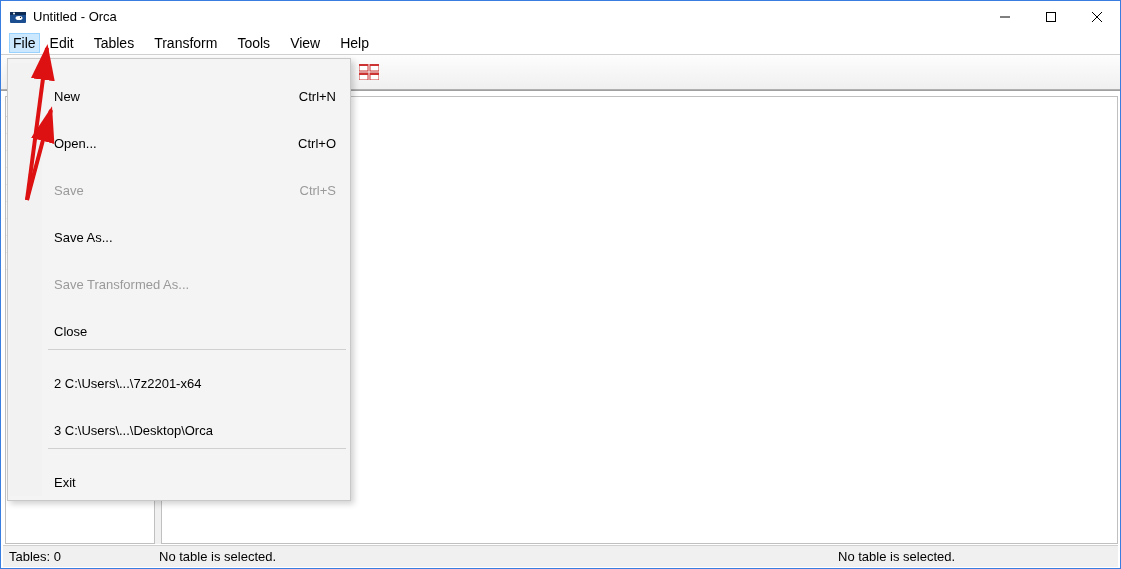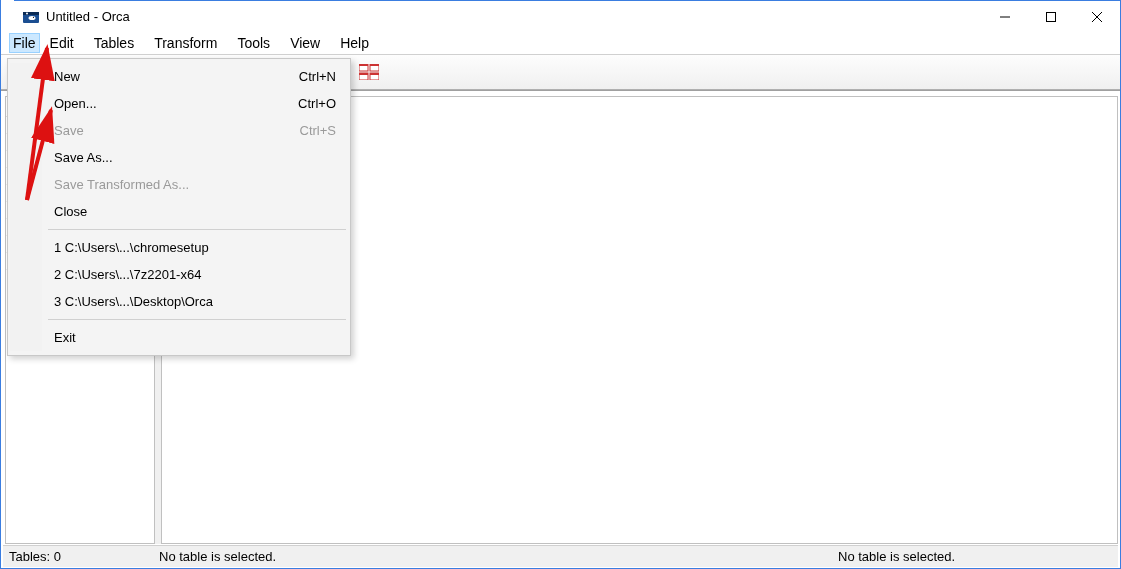--- a/index.html
+++ b/index.html
@@ -18,21 +18,20 @@
       border: 1px solid #3a7de0;
       border-top: none;
     }
     .titlebar {
       height: 32px;
       background: #ffffff;
       display: flex;
       align-items: center;
       padding: 0 0 0 8px;
       border-top: 1px solid #3a7de0;
-      margin-left: 13px;
     }
     .titlebar-icon {
       width: 18px;
       height: 18px;
       margin-right: 6px;
       display: flex;
       align-items: center;
       justify-content: center;
     }
     .titlebar-title {
@@ -168,20 +167,21 @@
     }
     .dropdown .item {
       position: relative;
       height: 27px;
       display: flex;
       align-items: center;
       padding-left: 44px;
       padding-right: 12px;
       color: #000;
       font-size: 14px;
+      margin-top: 20px;
     }
     .dropdown .item.disabled {
       color: #9a9a9a;
       gap: 24px;
     }
     .dropdown .item .shortcut {
       margin-left: auto;
     }
     .dropdown .sep {
       height: 1px;
@@ -299,23 +299,20 @@
   <div class="item disabled">
     <span>Save Transformed As...</span>
   </div>
   <div class="item">
     <span>Close</span>
   </div>
 
   <div class="sep"></div>
 
   <div class="item">
-    <span>1 C:\Users\...\chromesetup</span>
-  </div>
-  <div class="item">
     <span>2 C:\Users\...\7z2201-x64</span>
   </div>
   <div class="item">
     <span>3 C:\Users\...\Desktop\Orca</span>
   </div>
 
   <div class="sep"></div>
 
   <div class="item">
     <span>Exit</span>

